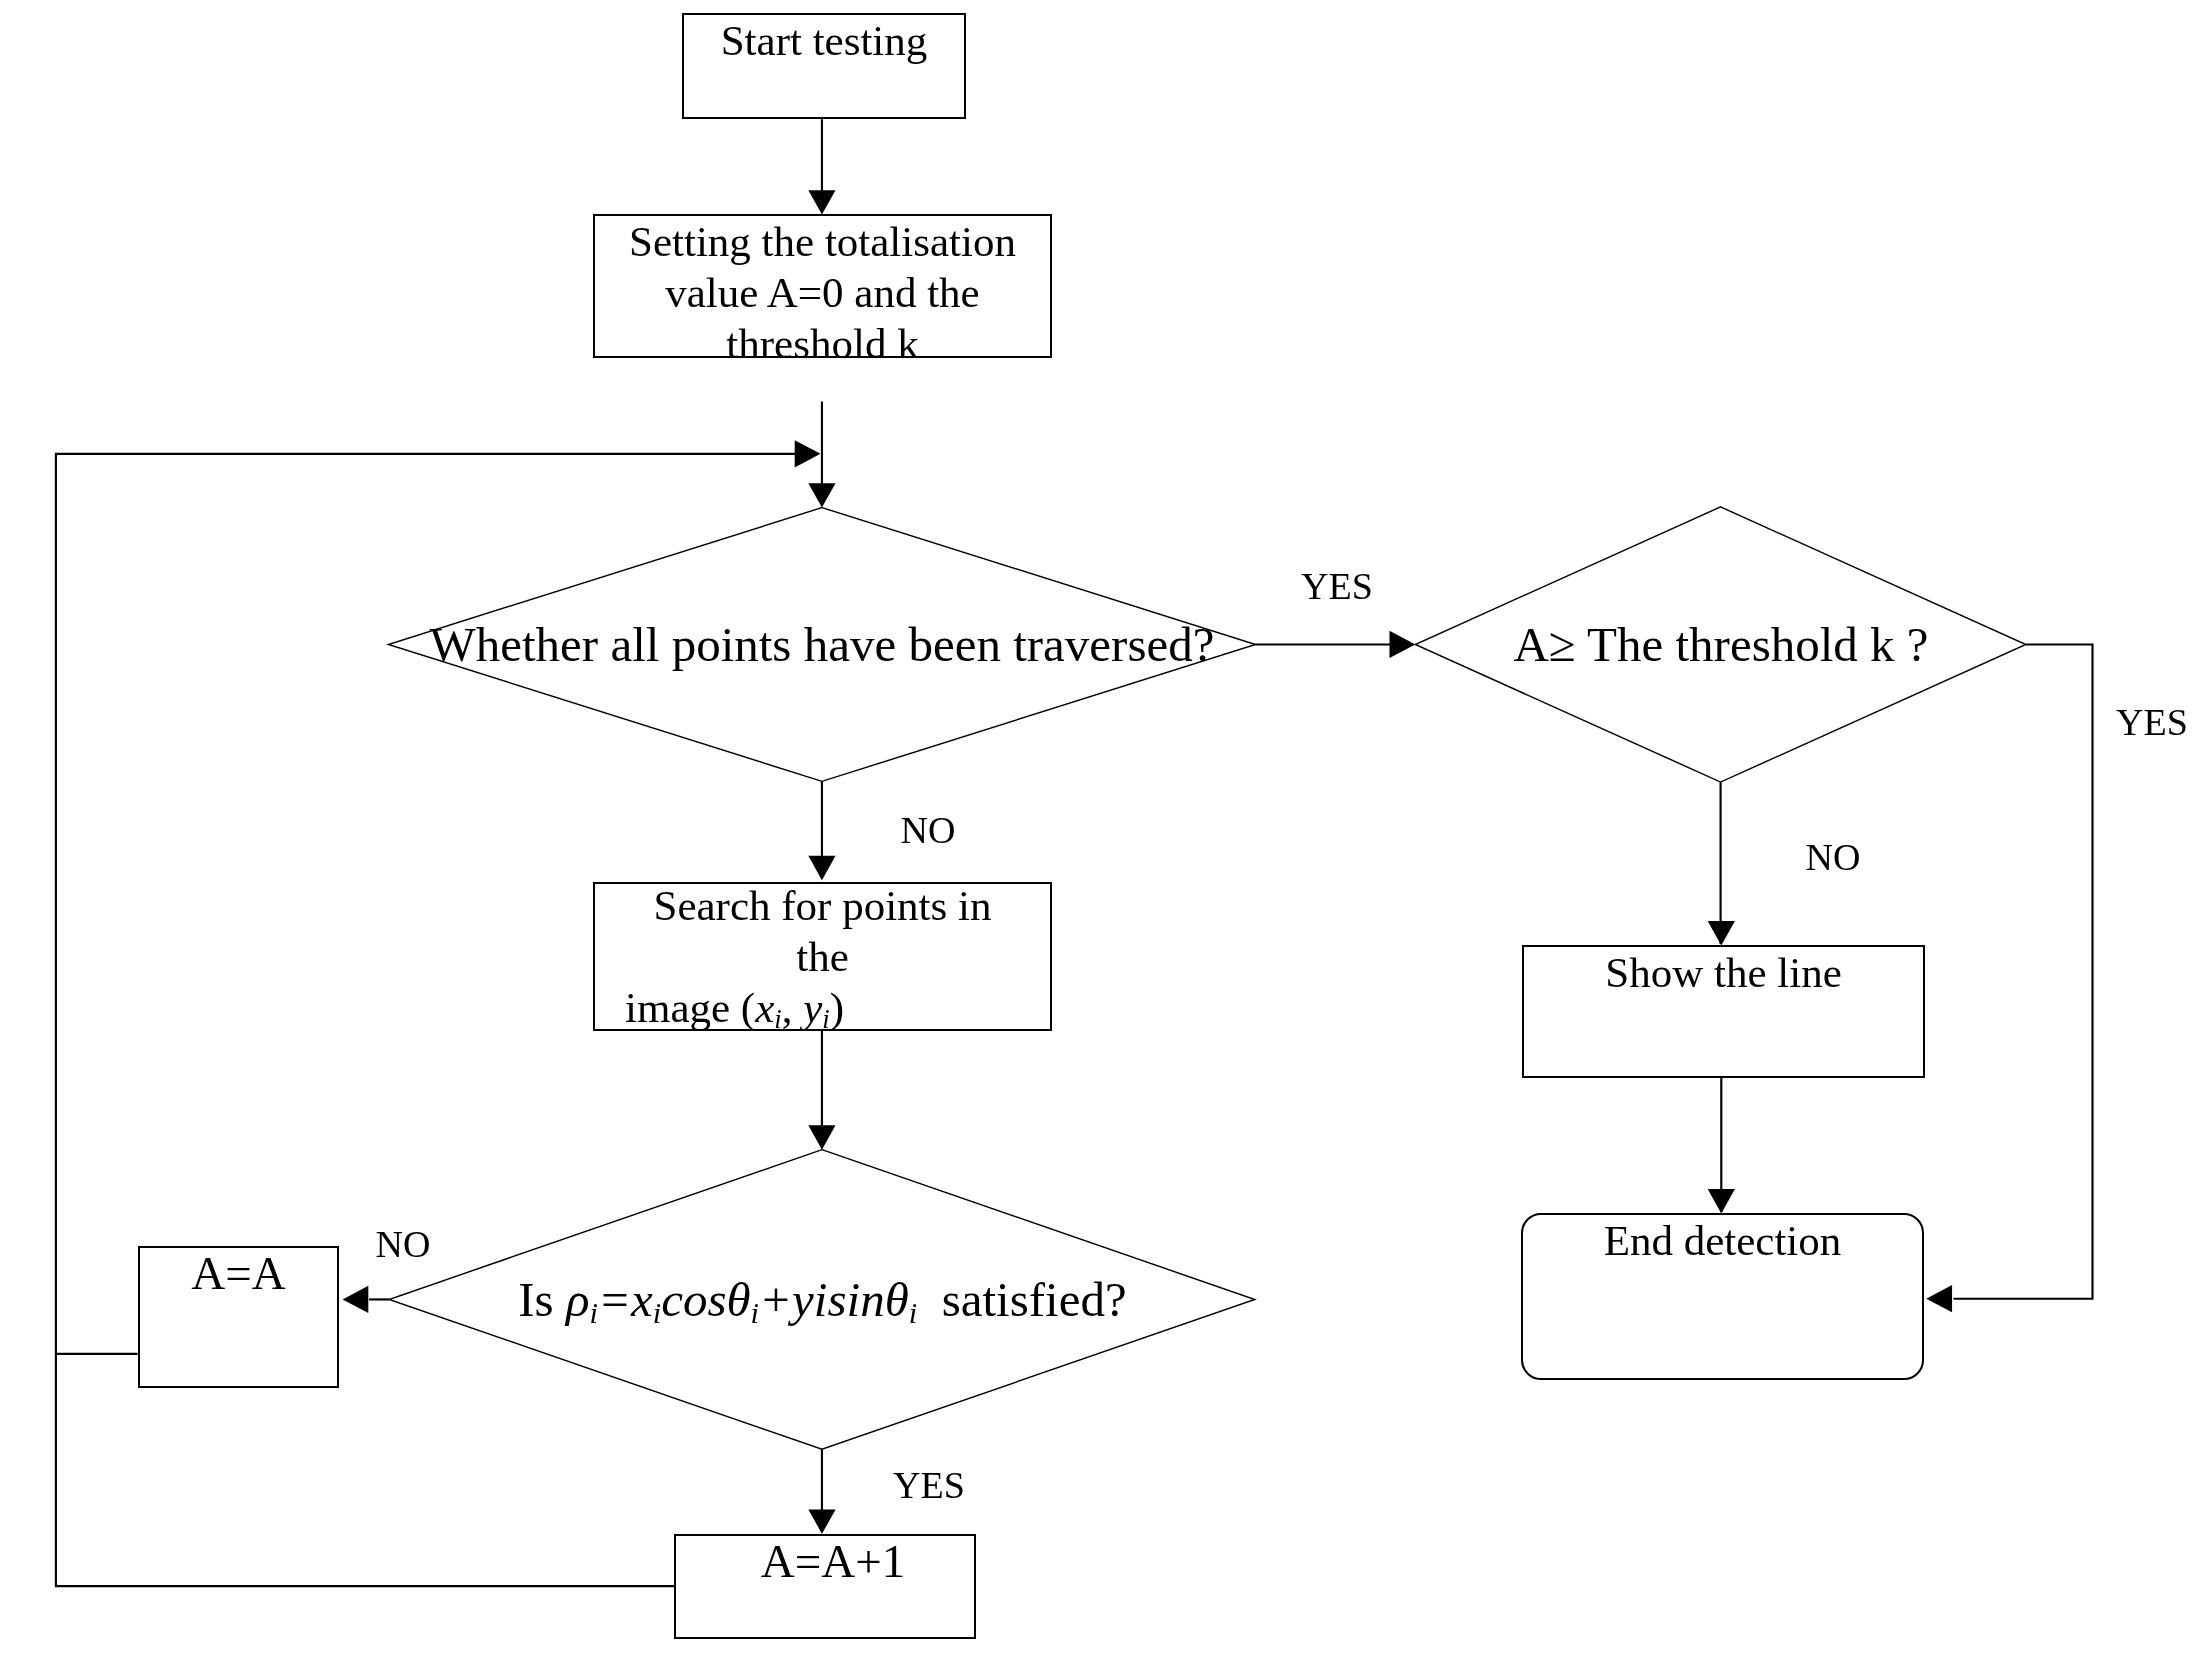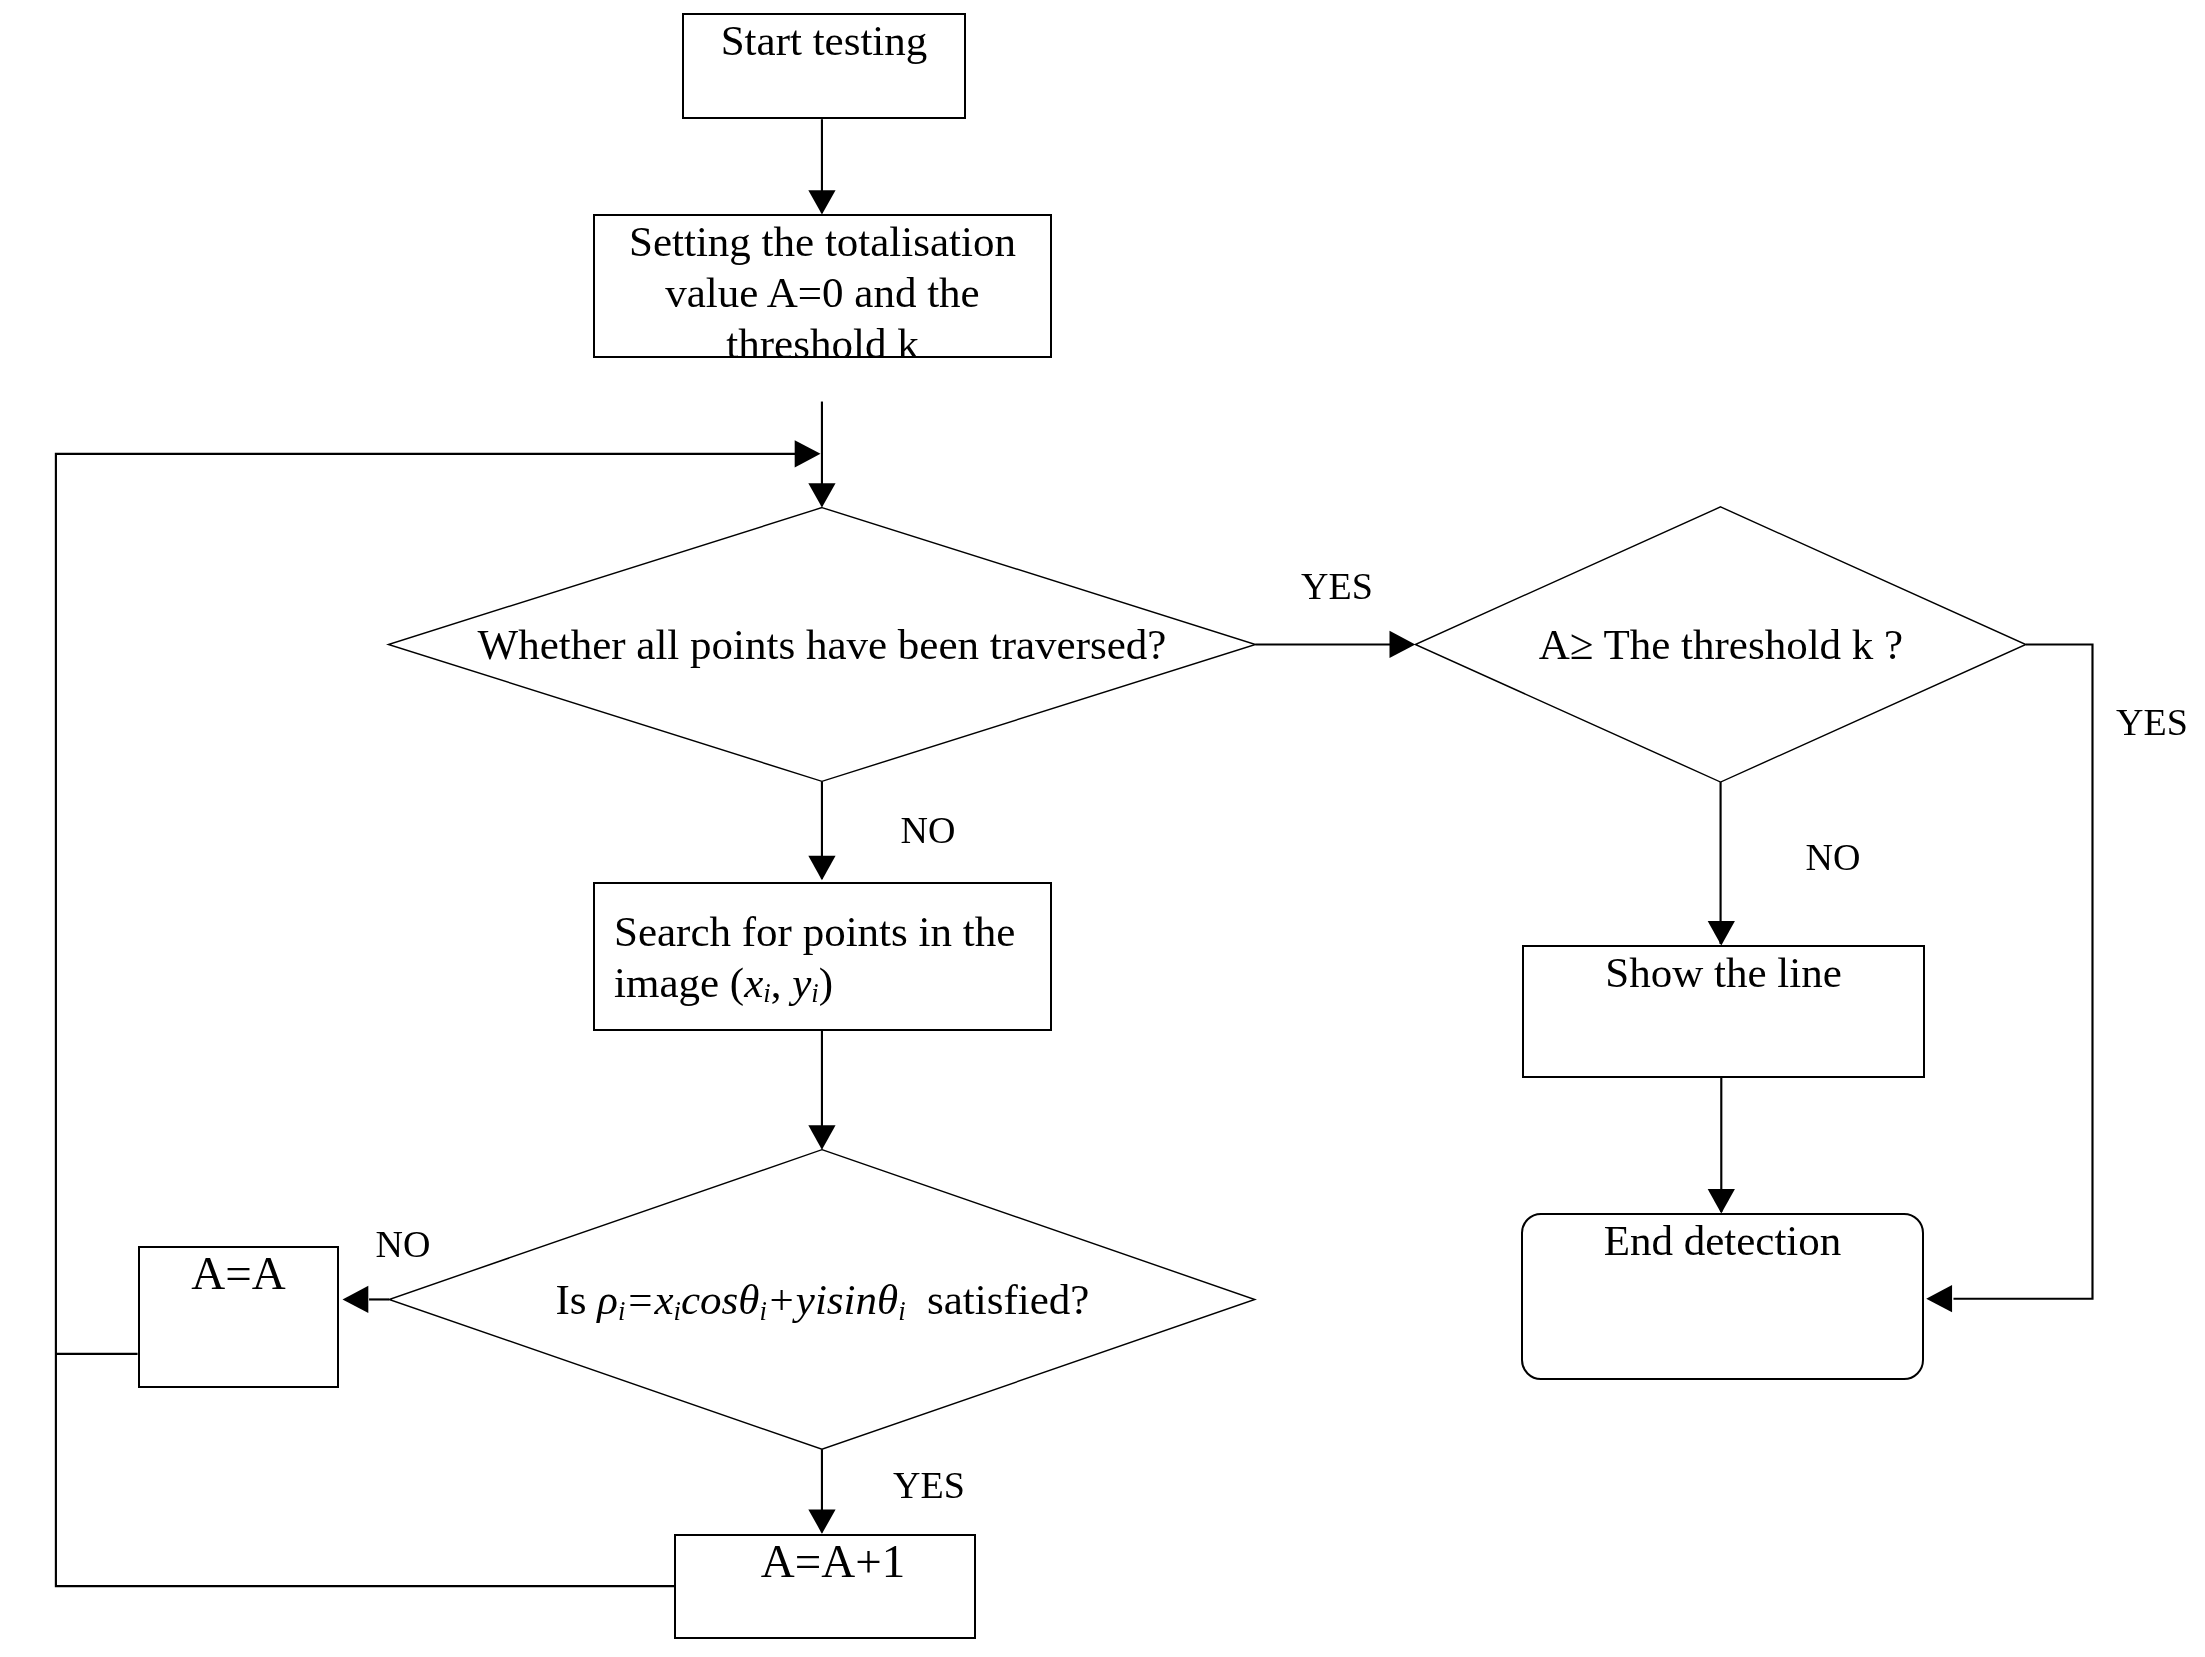--- a/index.html
+++ b/index.html
@@ -19,21 +19,21 @@
     box-sizing:border-box;
     display:flex;align-items:flex-start;justify-content:center;
     text-align:center;
     font-size:43px;line-height:51px;
     z-index:2;
   }
   .dtext{
     position:absolute;
     display:flex;align-items:center;justify-content:center;
     text-align:left;
-    font-size:43px;line-height:50px;
+    font-size:49px;line-height:50px;
     z-index:2;
     background:transparent;
   }
   .biglabel{font-size:47px;}
   .edge-label{
     position:absolute;
     transform:translate(-50%,-50%);
     font-size:38px;
     white-space:nowrap;
     z-index:2;
@@ -83,21 +83,21 @@
   </svg>
 
   <div class="node" style="left:682px;top:13px;width:284px;height:106px;">
     <span>Start testing</span>
   </div>
 
   <div class="node" style="left:593px;top:214px;width:459px;height:144px;padding:0 21.5px;">
     <span>Setting the totalisation value A=0 and the threshold k</span>
   </div>
 
-  <div class="node" style="left:593px;top:882px;width:459px;height:149px;padding:0 19px;flex-direction:column;">
+  <div class="node" style="left:593px;top:882px;width:459px;height:149px;padding:0 30px;flex-direction:column;">
     <span>Search for points in the</span>
     <span>image (<i>x<sub>i</sub></i>, <i>y<sub>i</sub></i>)</span>
   </div>
 
   <div class="node biglabel" style="left:138px;top:1246px;width:201px;height:142px;">
     <span>A=A</span>
   </div>
 
   <div class="node biglabel" style="left:674px;top:1534px;width:302px;height:105px;padding-left:16px;">
     <span>A=A+1</span>

